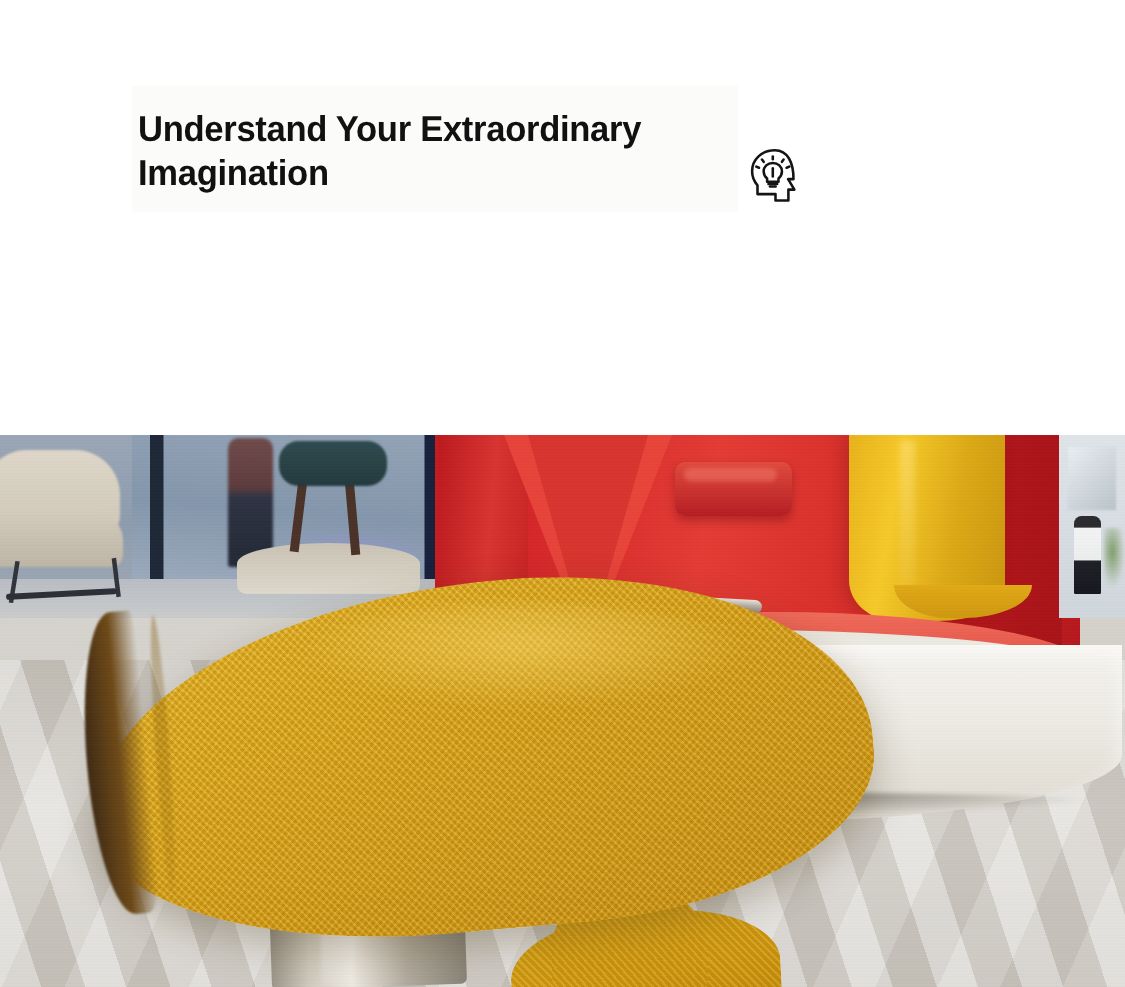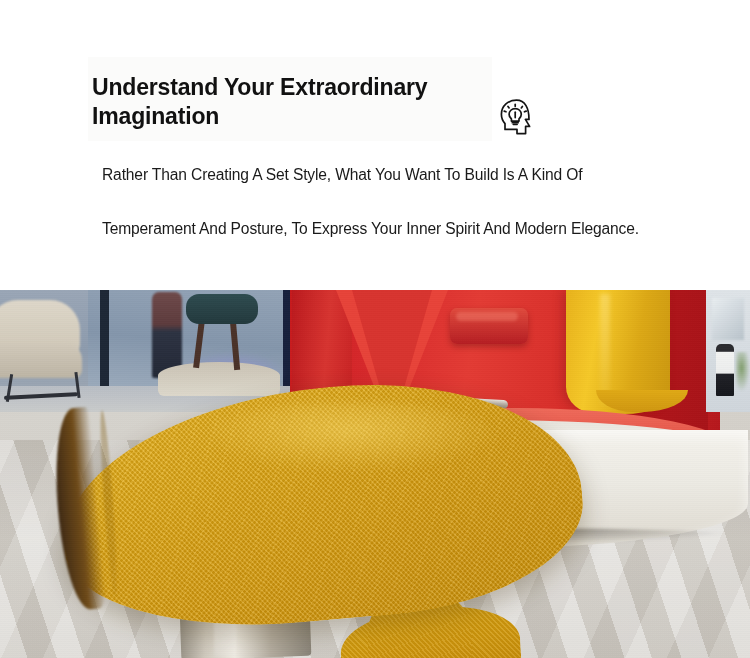--- a/index.html
+++ b/index.html
@@ -431,24 +431,20 @@
         <path d="M19.2 16.2 L19.2 21.6"></path>
 
         <path d="M19.2 8.4 L19.2 10.2"></path>
         <path d="M12.0 10.4 L13.1 11.9"></path>
         <path d="M26.4 10.4 L25.3 11.9"></path>
         <path d="M8.2 15.1 L10.0 15.8"></path>
         <path d="M30.2 15.1 L28.4 15.8"></path>
       </svg>
     </div>
 
-    <div class="body-copy">
-      <div class="body-line first">Rather Than Creating A Set Style, What You Want To Build Is A Kind Of</div>
-      <div class="body-line">Temperament And Posture, To Express Your Inner Spirit And Modern Elegance.</div>
-    </div>
   </div>
 
   <div class="photo">
 
     <div class="ph-layer floor"></div>
     <div class="ph-layer floor-tiles"></div>
 
     <div class="ph-layer backwall"></div>
     <div class="ph-layer glass-panel"></div>
     <div class="ph-layer back-person"></div>

